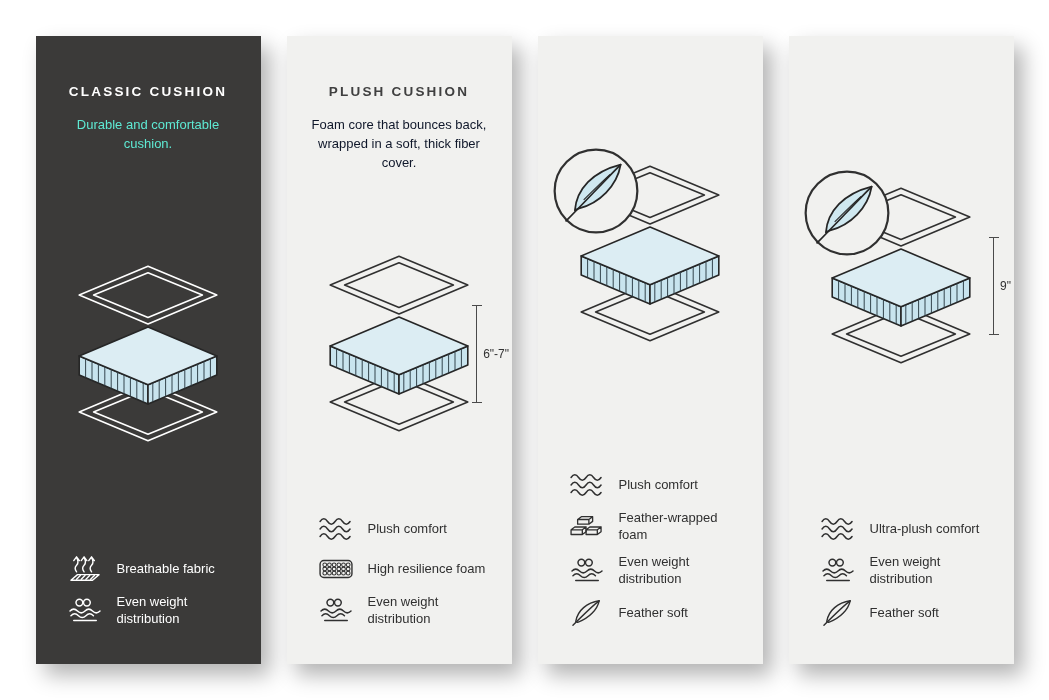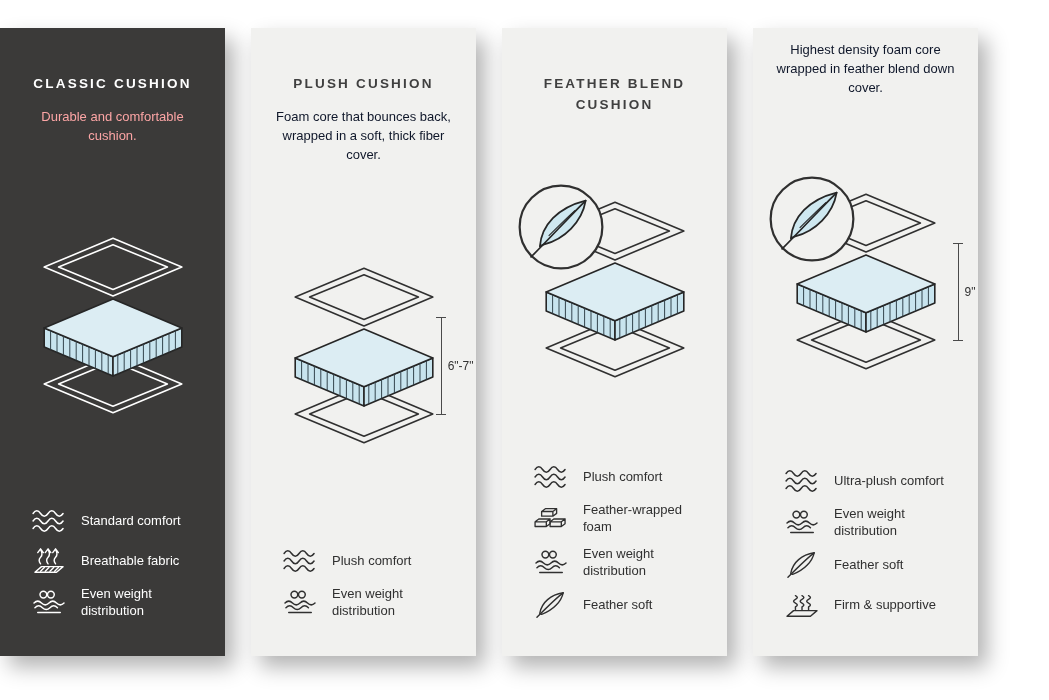--- a/index.html
+++ b/index.html
@@ -1,33 +1,33 @@
 <!DOCTYPE html>
 <html><head>
 <meta charset="utf-8">
 <style>
   * { margin:0; padding:0; box-sizing:border-box; }
   html,body { width:1049px; height:700px; background:#ffffff; font-family:"Liberation Sans", sans-serif; }
-  .page { width:1049px; height:700px; display:flex; align-items:flex-start; gap:26px; padding-top:28px; }
+  .page { width:1049px; height:700px; display:flex; justify-content:center; align-items:flex-start; gap:26px; padding-top:36px; }
   .card {
     width:225px; height:628px; display:flex; flex-direction:column; align-items:center;
     background:var(--card-bg); color:#303030;
     box-shadow:9px 11px 20px rgba(0,0,0,0.30);
   }
   .card.light { --card-bg:#f1f1ef; }
   .card.dark  { --card-bg:#3b3a39; color:#ffffff; }
   .card-title {
     margin:46px 18px 0; font-size:13.5px; font-weight:bold; letter-spacing:2.2px;
     text-align:center; line-height:1.55; color:#404040;
   }
   .dark .card-title { color:#ffffff; }
   .card-desc {
     margin:13px 20px 0; font-size:13px; line-height:1.45; text-align:center; color:#0f172a;
   }
-  .dark .card-desc { color:#fca5a5; }
+  .dark .card-desc { color:#5eead4; }
   .illo { position:relative; width:160px; margin:auto 0; }
   .cushion-svg { display:block; width:160px; height:181px; }
   .feather-badge { position:absolute; top:-16px; left:-18px; width:88px; height:88px; }
   .measure { position:absolute; top:52px; right:-30px; height:98px; display:flex; align-items:center; gap:6px; }
   .measure-line { position:relative; width:1px; height:100%; background:#4a4a4a; }
   .measure-line::before, .measure-line::after {
     content:""; position:absolute; left:-4.5px; width:10px; height:1px; background:#4a4a4a;
   }
   .measure-line::before { top:0; }
   .measure-line::after { bottom:0; }
@@ -175,26 +175,20 @@
     <h2 class="card-title">CLASSIC CUSHION</h2>
     <p class="card-desc">Durable and comfortable cushion.</p>
     <div class="illo">
       <svg class="cushion-svg" viewBox="0 0 200 226">
           <use href="#sym-cushion"></use>
         </svg>
     </div>
     <ul class="features">
       <li class="feature">
         <svg class="f-icon" viewBox="0 0 40 32">
-            <use href="#sym-waves"></use>
-          </svg>
-        <span class="f-label">Standard comfort</span>
-      </li>
-      <li class="feature">
-        <svg class="f-icon" viewBox="0 0 40 32">
             <use href="#sym-breathable"></use>
           </svg>
         <span class="f-label">Breathable fabric</span>
       </li>
       <li class="feature">
         <svg class="f-icon" viewBox="0 0 40 32">
             <use href="#sym-even-weight"></use>
           </svg>
         <span class="f-label">Even weight distribution</span>
       </li>
@@ -215,29 +209,34 @@
     </div>
     <ul class="features">
       <li class="feature">
         <svg class="f-icon" viewBox="0 0 40 32">
             <use href="#sym-waves"></use>
           </svg>
         <span class="f-label">Plush comfort</span>
       </li>
       <li class="feature">
         <svg class="f-icon" viewBox="0 0 40 32">
+            <use href="#sym-honeycomb"></use>
+          </svg>
+        <span class="f-label">High resilience foam</span>
+      </li>
+      <li class="feature">
+        <svg class="f-icon" viewBox="0 0 40 32">
             <use href="#sym-even-weight"></use>
           </svg>
         <span class="f-label">Even weight distribution</span>
       </li>
     </ul>
   </section>
 
   <section class="card light">
-    <h2 class="card-title">FEATHER BLEND CUSHION</h2>
     <div class="illo">
       <svg class="cushion-svg" viewBox="0 0 200 226">
           <use href="#sym-cushion"></use>
         </svg>
       <svg class="feather-badge" viewBox="0 0 100 100">
           <use href="#sym-feather-badge"></use>
         </svg>
     </div>
     <ul class="features">
       <li class="feature">
@@ -261,21 +260,20 @@
       <li class="feature">
         <svg class="f-icon" viewBox="0 0 40 32">
             <use href="#sym-feather-small"></use>
           </svg>
         <span class="f-label">Feather soft</span>
       </li>
     </ul>
   </section>
 
   <section class="card light">
-    <p class="card-desc">Highest density foam core wrapped in feather blend down cover.</p>
     <div class="illo">
       <svg class="cushion-svg" viewBox="0 0 200 226">
           <use href="#sym-cushion"></use>
         </svg>
       <svg class="feather-badge" viewBox="0 0 100 100">
           <use href="#sym-feather-badge"></use>
         </svg>
       <div class="measure">
         <div class="measure-line"></div>
         <span class="measure-label">9"</span>
@@ -293,22 +291,16 @@
             <use href="#sym-even-weight"></use>
           </svg>
         <span class="f-label">Even weight distribution</span>
       </li>
       <li class="feature">
         <svg class="f-icon" viewBox="0 0 40 32">
             <use href="#sym-feather-small"></use>
           </svg>
         <span class="f-label">Feather soft</span>
       </li>
-      <li class="feature">
-        <svg class="f-icon" viewBox="0 0 40 32">
-            <use href="#sym-firm"></use>
-          </svg>
-        <span class="f-label">Firm &amp; supportive</span>
-      </li>
     </ul>
   </section>
 
 </div>
 
 </body></html>

